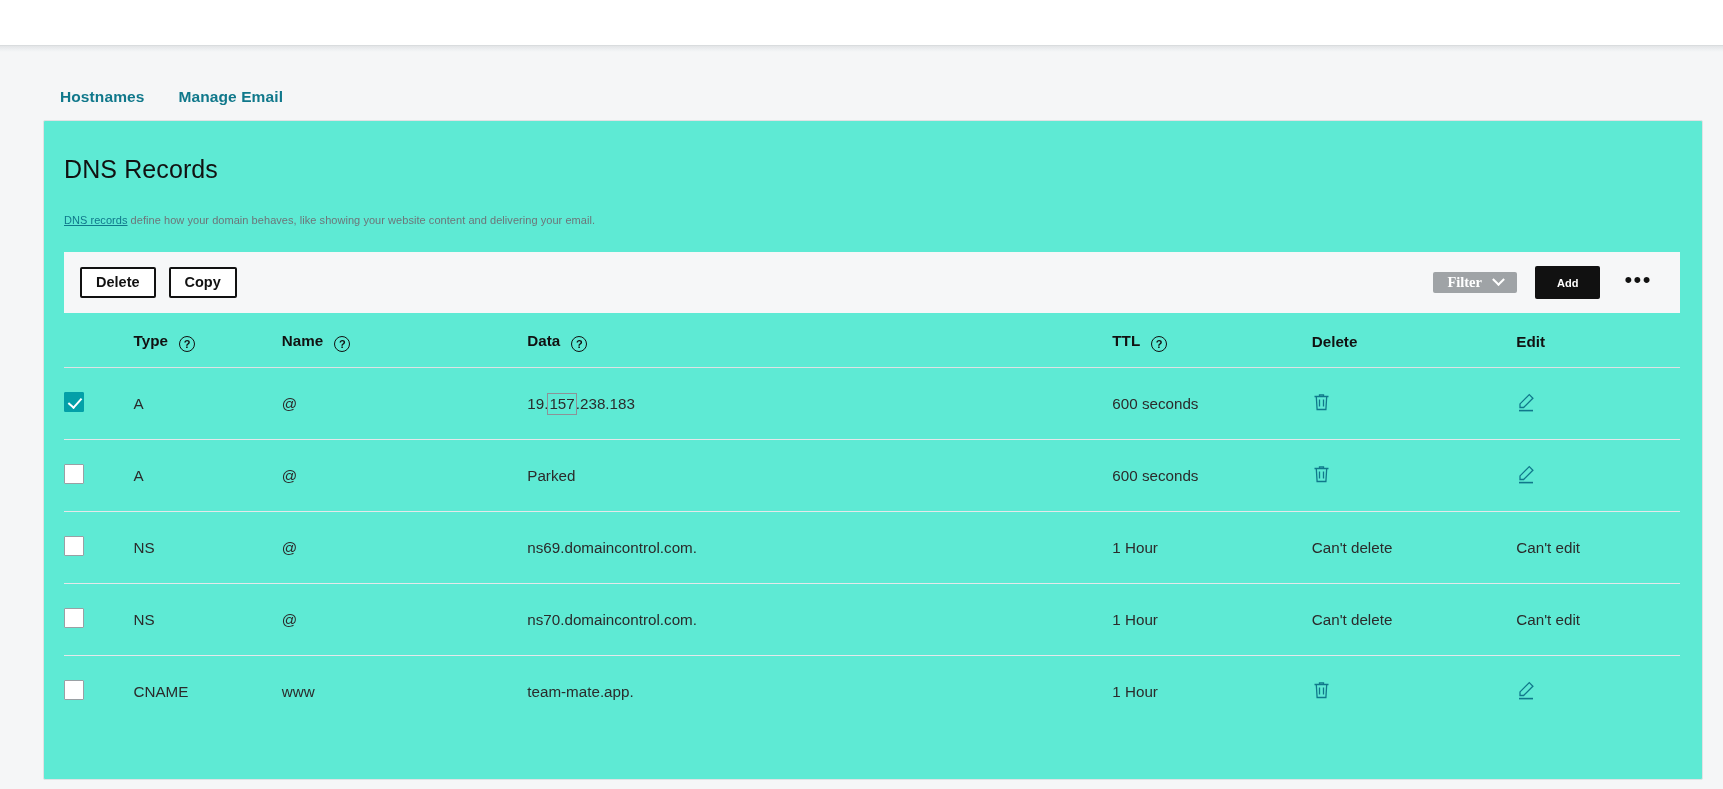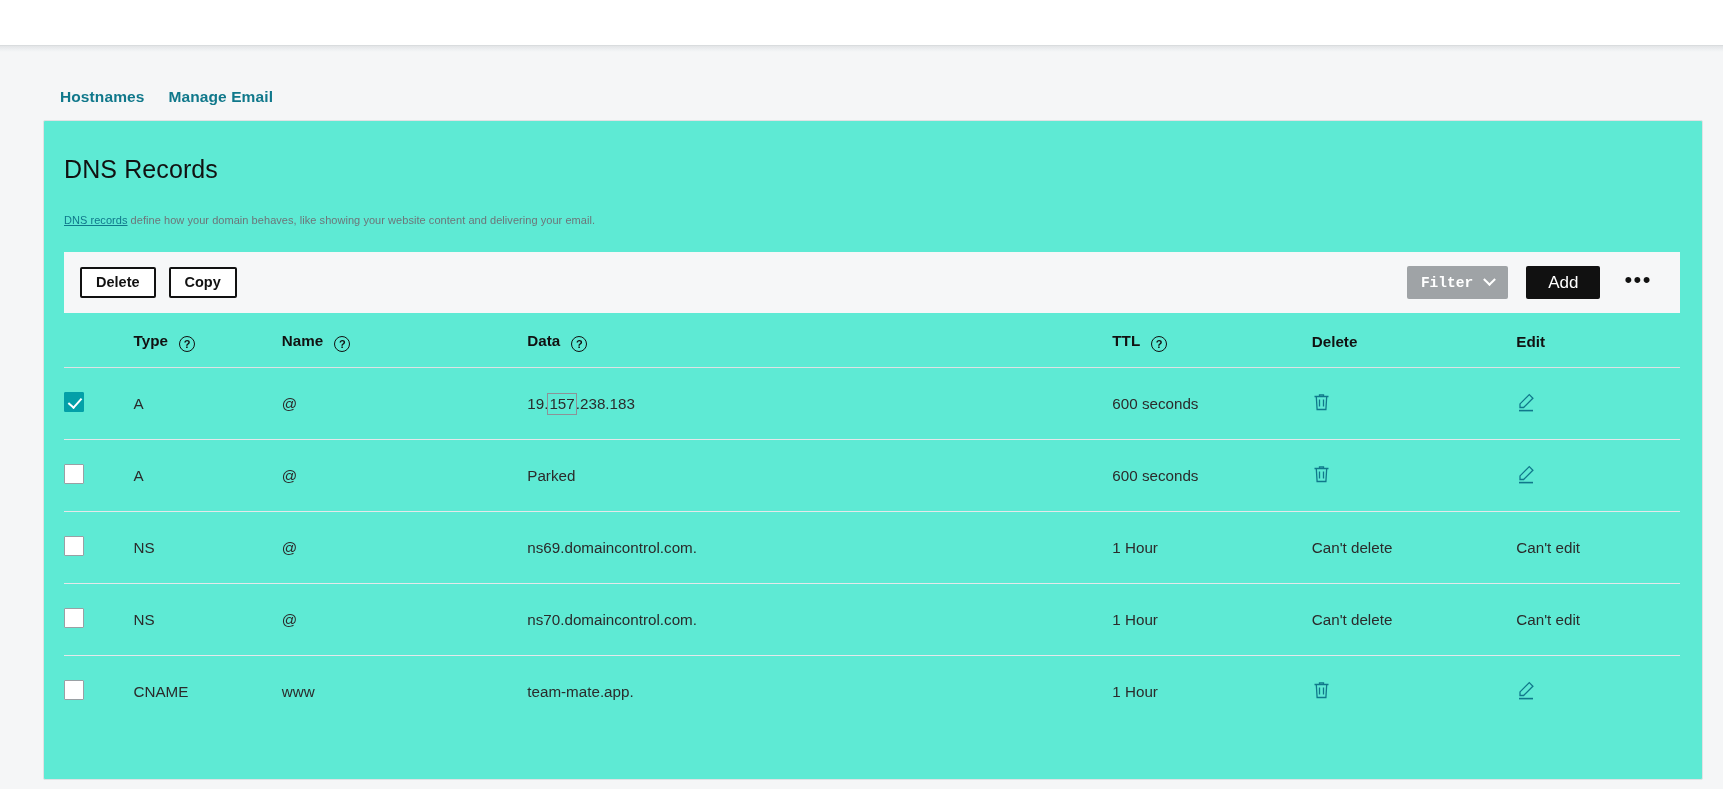--- a/index.html
+++ b/index.html
@@ -29,21 +29,21 @@
     background: #f5f6f7;
     width: 100%;
     height: calc(789px - 52px);
     padding: 0;
   }
 
   
   .subnav {
     display: flex;
     align-items: center;
-    gap: 24px;
+    gap: 34px;
     padding: 27px 0 0 60px;
     height: 62px;
   }
   .subnav a {
     color: #10788b;
     font-size: 15.5px;
     font-weight: bold;
     text-decoration: none;
     letter-spacing: .1px;
   }
@@ -101,35 +101,35 @@
     border-radius: 2px;
     cursor: pointer;
     font-family: "Liberation Sans", sans-serif;
   }
   .btn-filter {
     background: #9fa3a6;
     border: none;
     color: #ffffff;
     font-size: 14.5px;
     font-weight: bold;
-    height: 33px;
+    height: 21px;
     padding: 0 14px;
     border-radius: 2px;
     display: flex;
     align-items: center;
     gap: 12px;
     cursor: default;
-    font-family: Liberation Mono, monospace;
+    font-family: Liberation Serif, serif;
   }
   .btn-add {
     background: #111111;
     border: none;
     color: #ffffff;
-    font-size: 17px;
-    font-weight: normal;
+    font-size: 11px;
+    font-weight: bold;
     height: 33px;
     padding: 0 22px;
     border-radius: 2px;
     cursor: pointer;
     font-family: "Liberation Sans", sans-serif;
   }
   .btn-more {
     background: transparent;
     border: none;
     color: #111111;

